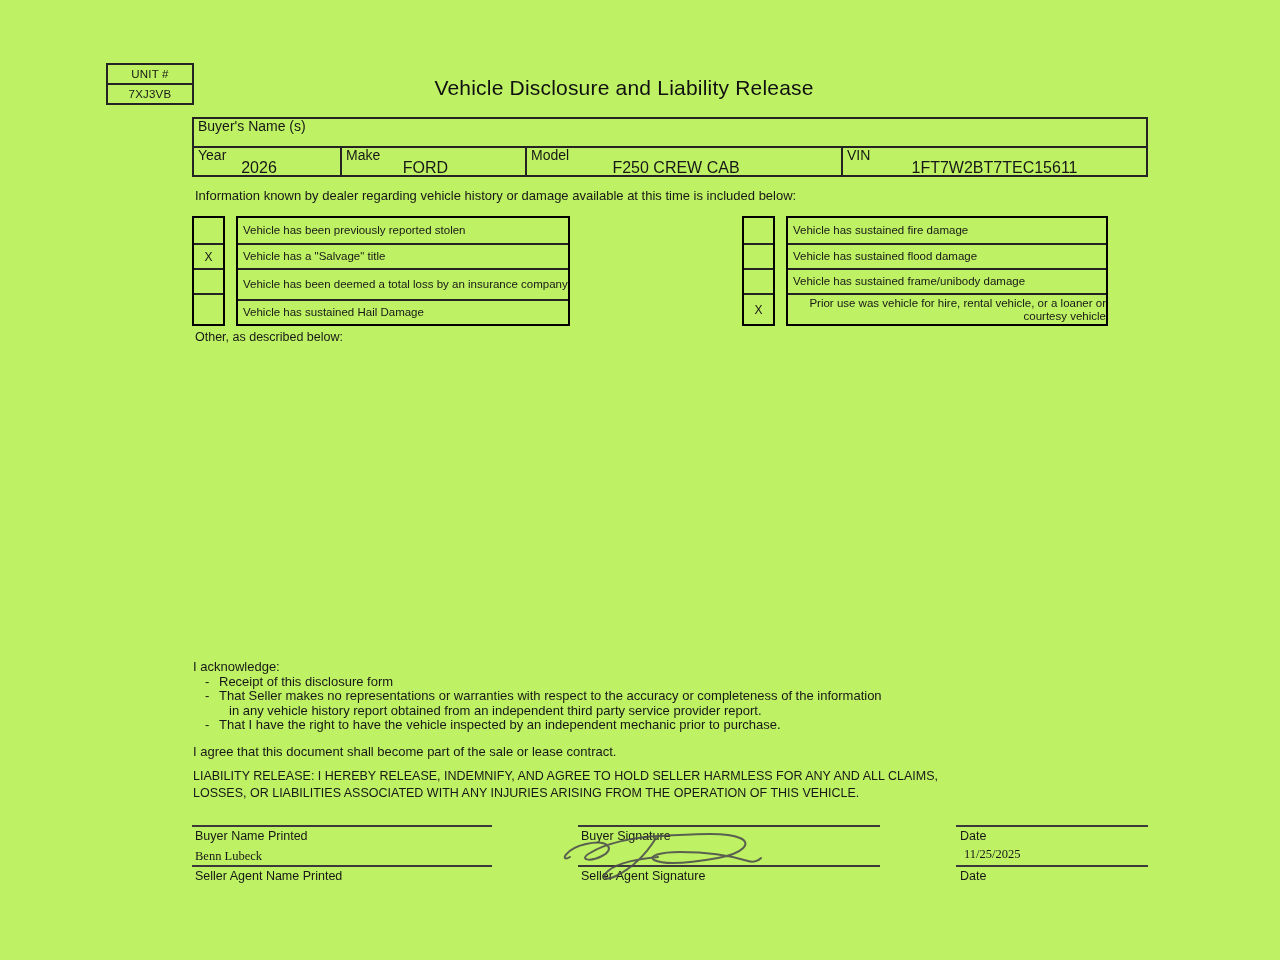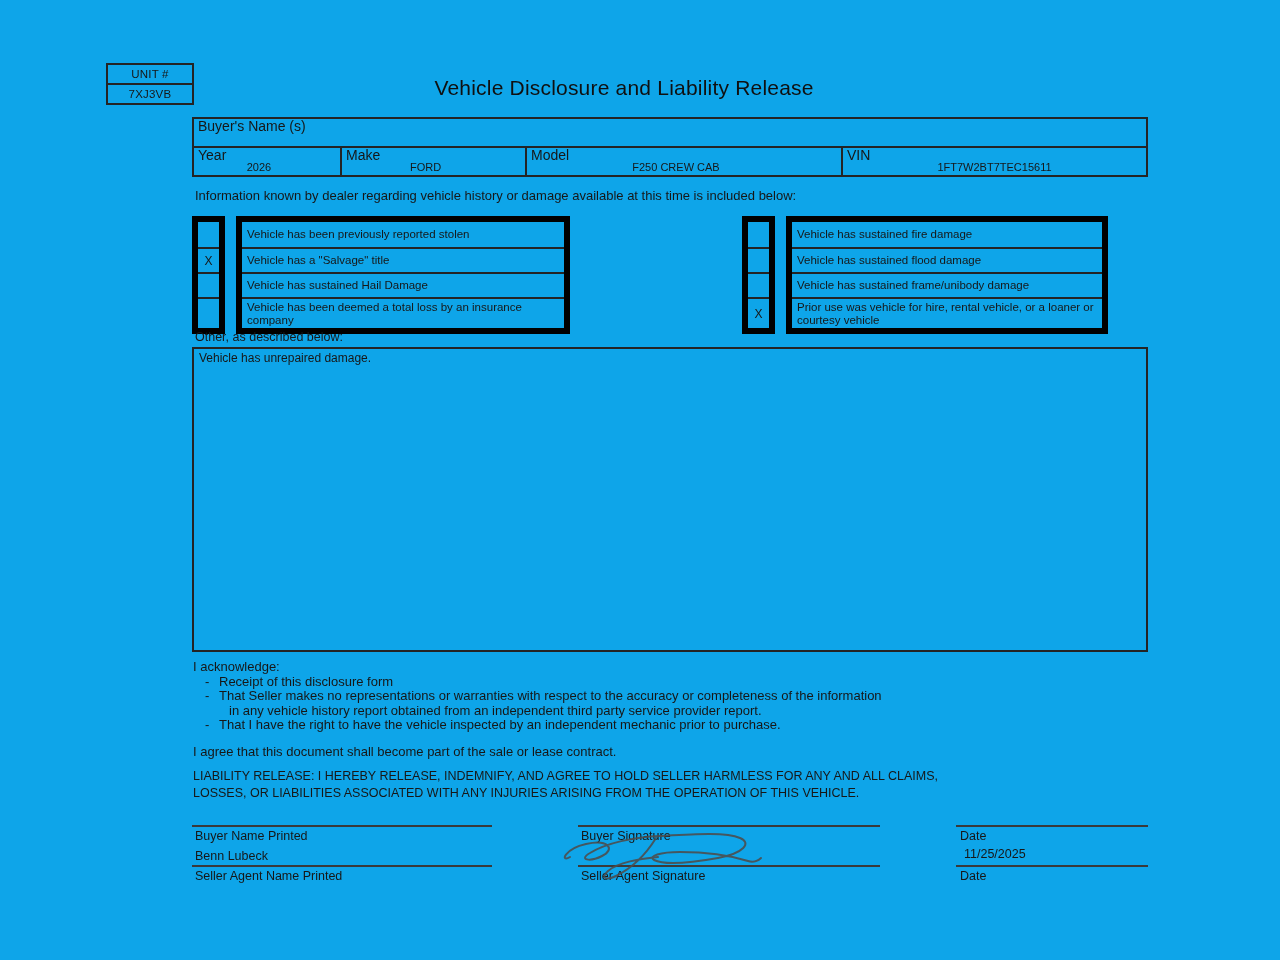--- a/index.html
+++ b/index.html
@@ -1,42 +1,42 @@
 <!DOCTYPE html>
 <html><head>
 <meta charset="utf-8">
 <style>
   html,body { margin:0; padding:0; background:#ffffff; }
   .page {
-    position:relative; width:1280px; height:960px; background:#0ea5e9;
+    position:relative; width:1280px; height:960px; background:#bef264;
     font-family:"Liberation Sans", sans-serif; color:#171717; overflow:hidden;
   }
   .abs { position:absolute; }
 
   
   .unit-box { left:106px; top:63px; width:84px; border:2px solid #242424; text-align:center; }
   .unit-cell { height:18px; line-height:18px; font-size:11.5px; letter-spacing:.2px; }
   .unit-cell.value { border-top:2px solid #242424; }
 
   
   .doc-title { left:100px; top:76px; width:1048px; text-align:center; font-size:21px; color:#101010; letter-spacing:.2px; }
 
   
   .vtable { left:192px; top:117px; width:956px; border:2px solid #242424; box-sizing:border-box; }
   .vrow1 { height:27px; border-bottom:2px solid #242424; position:relative; }
   .vrow2 { height:27px; display:flex;gap:16px; }
   .vcell { position:relative; box-sizing:border-box; }
   .vcell + .vcell { border-left:2px solid #242424; }
   .flabel { position:absolute; top:1px; left:4px; font-size:14px; line-height:13px; }
-  .fvalue { position:absolute; bottom:1px; left:0; width:100%; text-align:center; font-size:11px; line-height:13px; }
+  .fvalue { position:absolute; bottom:1px; left:0; width:100%; text-align:center; font-size:16px; line-height:13px; }
 
   .info-line { left:195px; top:188px; font-size:13px; }
 
   
-  .cbcol, .cbtextcol { border:6px solid #000000; box-sizing:border-box; }
+  .cbcol, .cbtextcol { border:2px solid #000000; box-sizing:border-box;text-align:right; }
   .cbcell { height:25px; display:flex; align-items:center; justify-content:center; font-size:12px; box-sizing:border-box; }
   .cbcell + .cbcell, .cbtcell + .cbtcell { border-top:2px solid #242424; }
   .cbcell.tall, .cbtcell.tall { height:31px; }
   .cbtcell { height:25px; display:flex; align-items:center; padding-left:5px; font-size:11.5px; line-height:12.5px; box-sizing:border-box; }
 
   
   .other-label { left:195px; top:330px; font-size:12.5px; }
   .other-box { left:192px; top:347px; width:956px; height:305px; border:2px solid #242424; box-sizing:border-box; }
   .other-text { padding:2px 5px; font-size:12px; }
 
@@ -45,21 +45,21 @@
   .ack-row { display:flex; }
   .ack-dash { width:14px; padding-left:12px; flex:none; }
   .ack-cont { padding-left:36px; }
 
   .agree-line { left:193px; top:744px; font-size:13px; }
   .liability { left:193px; top:768px; width:920px; font-size:12.5px; line-height:17px; }
 
   
   .sigline { height:0; border-top:2px solid #3a3a3a; }
   .sig-label { font-size:12.5px; }
-  .sig-value { font-size:12.5px; }
+  .sig-value { font-size:12.5px;font-family:Liberation Serif, serif; }
   .sig-svg { left:556px; top:829px; }
 </style>
 </head>
 <body>
 
 <div class="page">
 
   <div class="abs unit-box">
     <div class="unit-cell">UNIT #</div>
     <div class="unit-cell value">7XJ3VB</div>
@@ -97,42 +97,39 @@
   <div class="abs cbcol" style="left:192px; top:216px; width:33px;">
     <div class="cbcell"></div>
     <div class="cbcell">X</div>
     <div class="cbcell"></div>
     <div class="cbcell tall"></div>
   </div>
 
   <div class="abs cbtextcol" style="left:236px; top:216px; width:334px;">
     <div class="cbtcell">Vehicle has been previously reported stolen</div>
     <div class="cbtcell">Vehicle has a "Salvage" title</div>
+    <div class="cbtcell tall">Vehicle has been deemed a total loss by an insurance company</div>
     <div class="cbtcell">Vehicle has sustained Hail Damage</div>
-    <div class="cbtcell tall">Vehicle has been deemed a total loss by an insurance company</div>
   </div>
 
   <div class="abs cbcol" style="left:742px; top:216px; width:33px;">
     <div class="cbcell"></div>
     <div class="cbcell"></div>
     <div class="cbcell"></div>
     <div class="cbcell tall">X</div>
   </div>
 
   <div class="abs cbtextcol" style="left:786px; top:216px; width:322px;">
     <div class="cbtcell">Vehicle has sustained fire damage</div>
     <div class="cbtcell">Vehicle has sustained flood damage</div>
     <div class="cbtcell">Vehicle has sustained frame/unibody damage</div>
     <div class="cbtcell tall">Prior use was vehicle for hire, rental vehicle, or a loaner or courtesy vehicle</div>
   </div>
 
   <div class="abs other-label">Other, as described below:</div>
-  <div class="abs other-box">
-    <div class="other-text">Vehicle has unrepaired damage.</div>
-  </div>
 
   <div class="abs ack">
     <div>I acknowledge:</div>
     <div class="ack-row">
       <span class="ack-dash">-</span>
       <span>Receipt of this disclosure form</span>
     </div>
     <div class="ack-row">
       <span class="ack-dash">-</span>
       <span>That Seller makes no representations or warranties with respect to the accuracy or completeness of the information</span>

